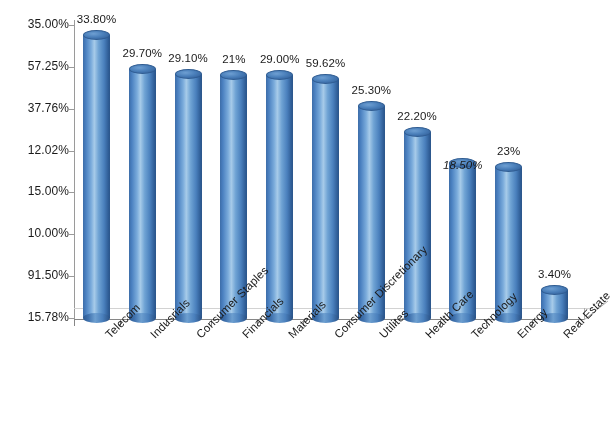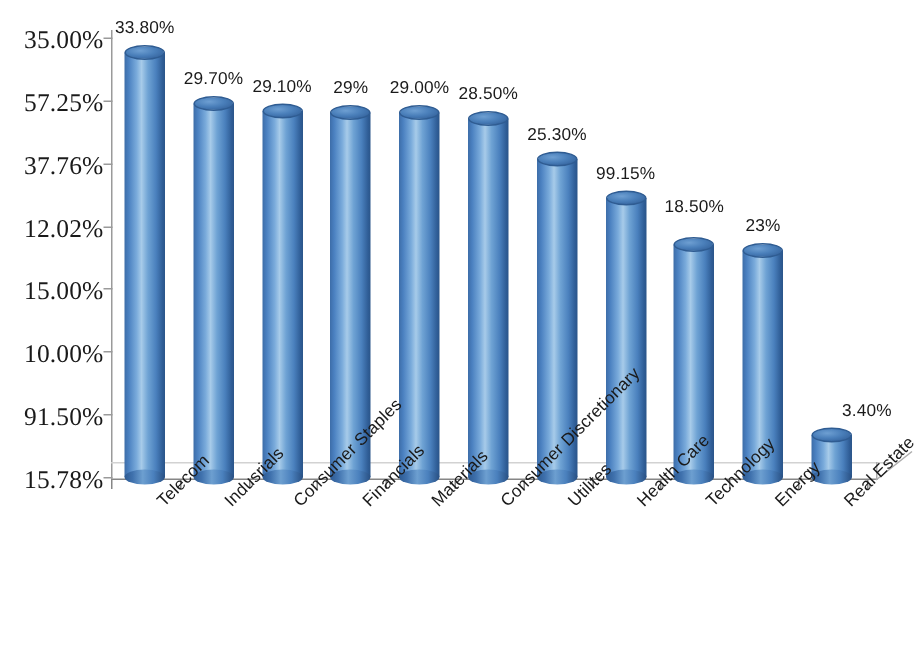--- a/index.html
+++ b/index.html
@@ -33,25 +33,24 @@
   .y-tick-row {
     position: absolute;
     left: 0;
     width: 82px;
     height: 0;
   }
   .y-tick-label {
     position: absolute;
     right: 13px;
     top: -8px;
-    font-size: 17px;
+    font-size: 12px;
     color: #1a1a1a;
     white-space: nowrap;
     letter-spacing: .1px;
-    font-family: Liberation Serif, serif;
   }
   .y-tick-mark {
     position: absolute;
     left: 69px;
     top: 0;
     width: 6px;
     height: 1px;
     background: #9a9a9a;
   }
 
@@ -287,28 +286,28 @@
         <div class="bar-body"></div>
         <div class="bar-bottom"></div>
         <div class="bar-top"></div>
       </div>
     </div>
 
   <div id="data-labels">
       <div class="data-label" style="left: 56.5px; width: 80px; top: 13.0457px;">33.80%</div>
       <div class="data-label" style="left: 102.3px; width: 80px; top: 47.3686px;">29.70%</div>
       <div class="data-label" style="left: 148.1px; width: 80px; top: 52.3914px;">29.10%</div>
-      <div class="data-label" style="left: 193.9px; width: 80px; top: 53.2286px;">29%</div>
+      <div class="data-label" style="left: 193.9px; width: 80px; top: 53.2286px;">21%</div>
       <div class="data-label" style="left: 239.7px; width: 80px; top: 53.2286px;">29.00%</div>
-      <div class="data-label" style="left: 285.5px; width: 80px; top: 57.4143px;">28.50%</div>
+      <div class="data-label" style="left: 285.5px; width: 80px; top: 57.4143px;">59.62%</div>
       <div class="data-label" style="left: 331.3px; width: 80px; top: 84.2029px;">25.30%</div>
-      <div class="data-label" style="left: 377.1px; width: 80px; top: 110.154px;">99.15%</div>
-      <div class="data-label" style="left: 422.9px; width: 80px; top: 132px;">18.50%</div>
+      <div class="data-label" style="left: 377.1px; width: 80px; top: 110.154px;">22.20%</div>
+      <div class="data-label" style="left: 422.9px; width: 80px; top: 159px; font-style: italic;">18.50%</div>
       <div class="data-label" style="left: 468.7px; width: 80px; top: 145.314px;">23%</div>
-      <div class="data-label" style="left: 514.5px; width: 80px; top: 267.537px; text-align: right;">3.40%</div>
+      <div class="data-label" style="left: 514.5px; width: 80px; top: 267.537px;">3.40%</div>
     </div>
 
   <div id="cat-labels">
       <div class="cat-label" style="left: 102.5px; top: 332px; transform-origin: left top;">Telecom</div>
       <div class="cat-label" style="left: 148.3px; top: 332px; transform-origin: left top;">Indusrials</div>
       <div class="cat-label" style="left: 194.1px; top: 332px; transform-origin: left top;">Consumer Staples</div>
       <div class="cat-label" style="left: 239.9px; top: 332px; transform-origin: left top;">Financials</div>
       <div class="cat-label" style="left: 285.7px; top: 332px; transform-origin: left top;">Materials</div>
       <div class="cat-label" style="left: 331.5px; top: 332px; transform-origin: left top;">Consumer Discretionary</div>
       <div class="cat-label" style="left: 377.3px; top: 332px; transform-origin: left top;">Utilites</div>

